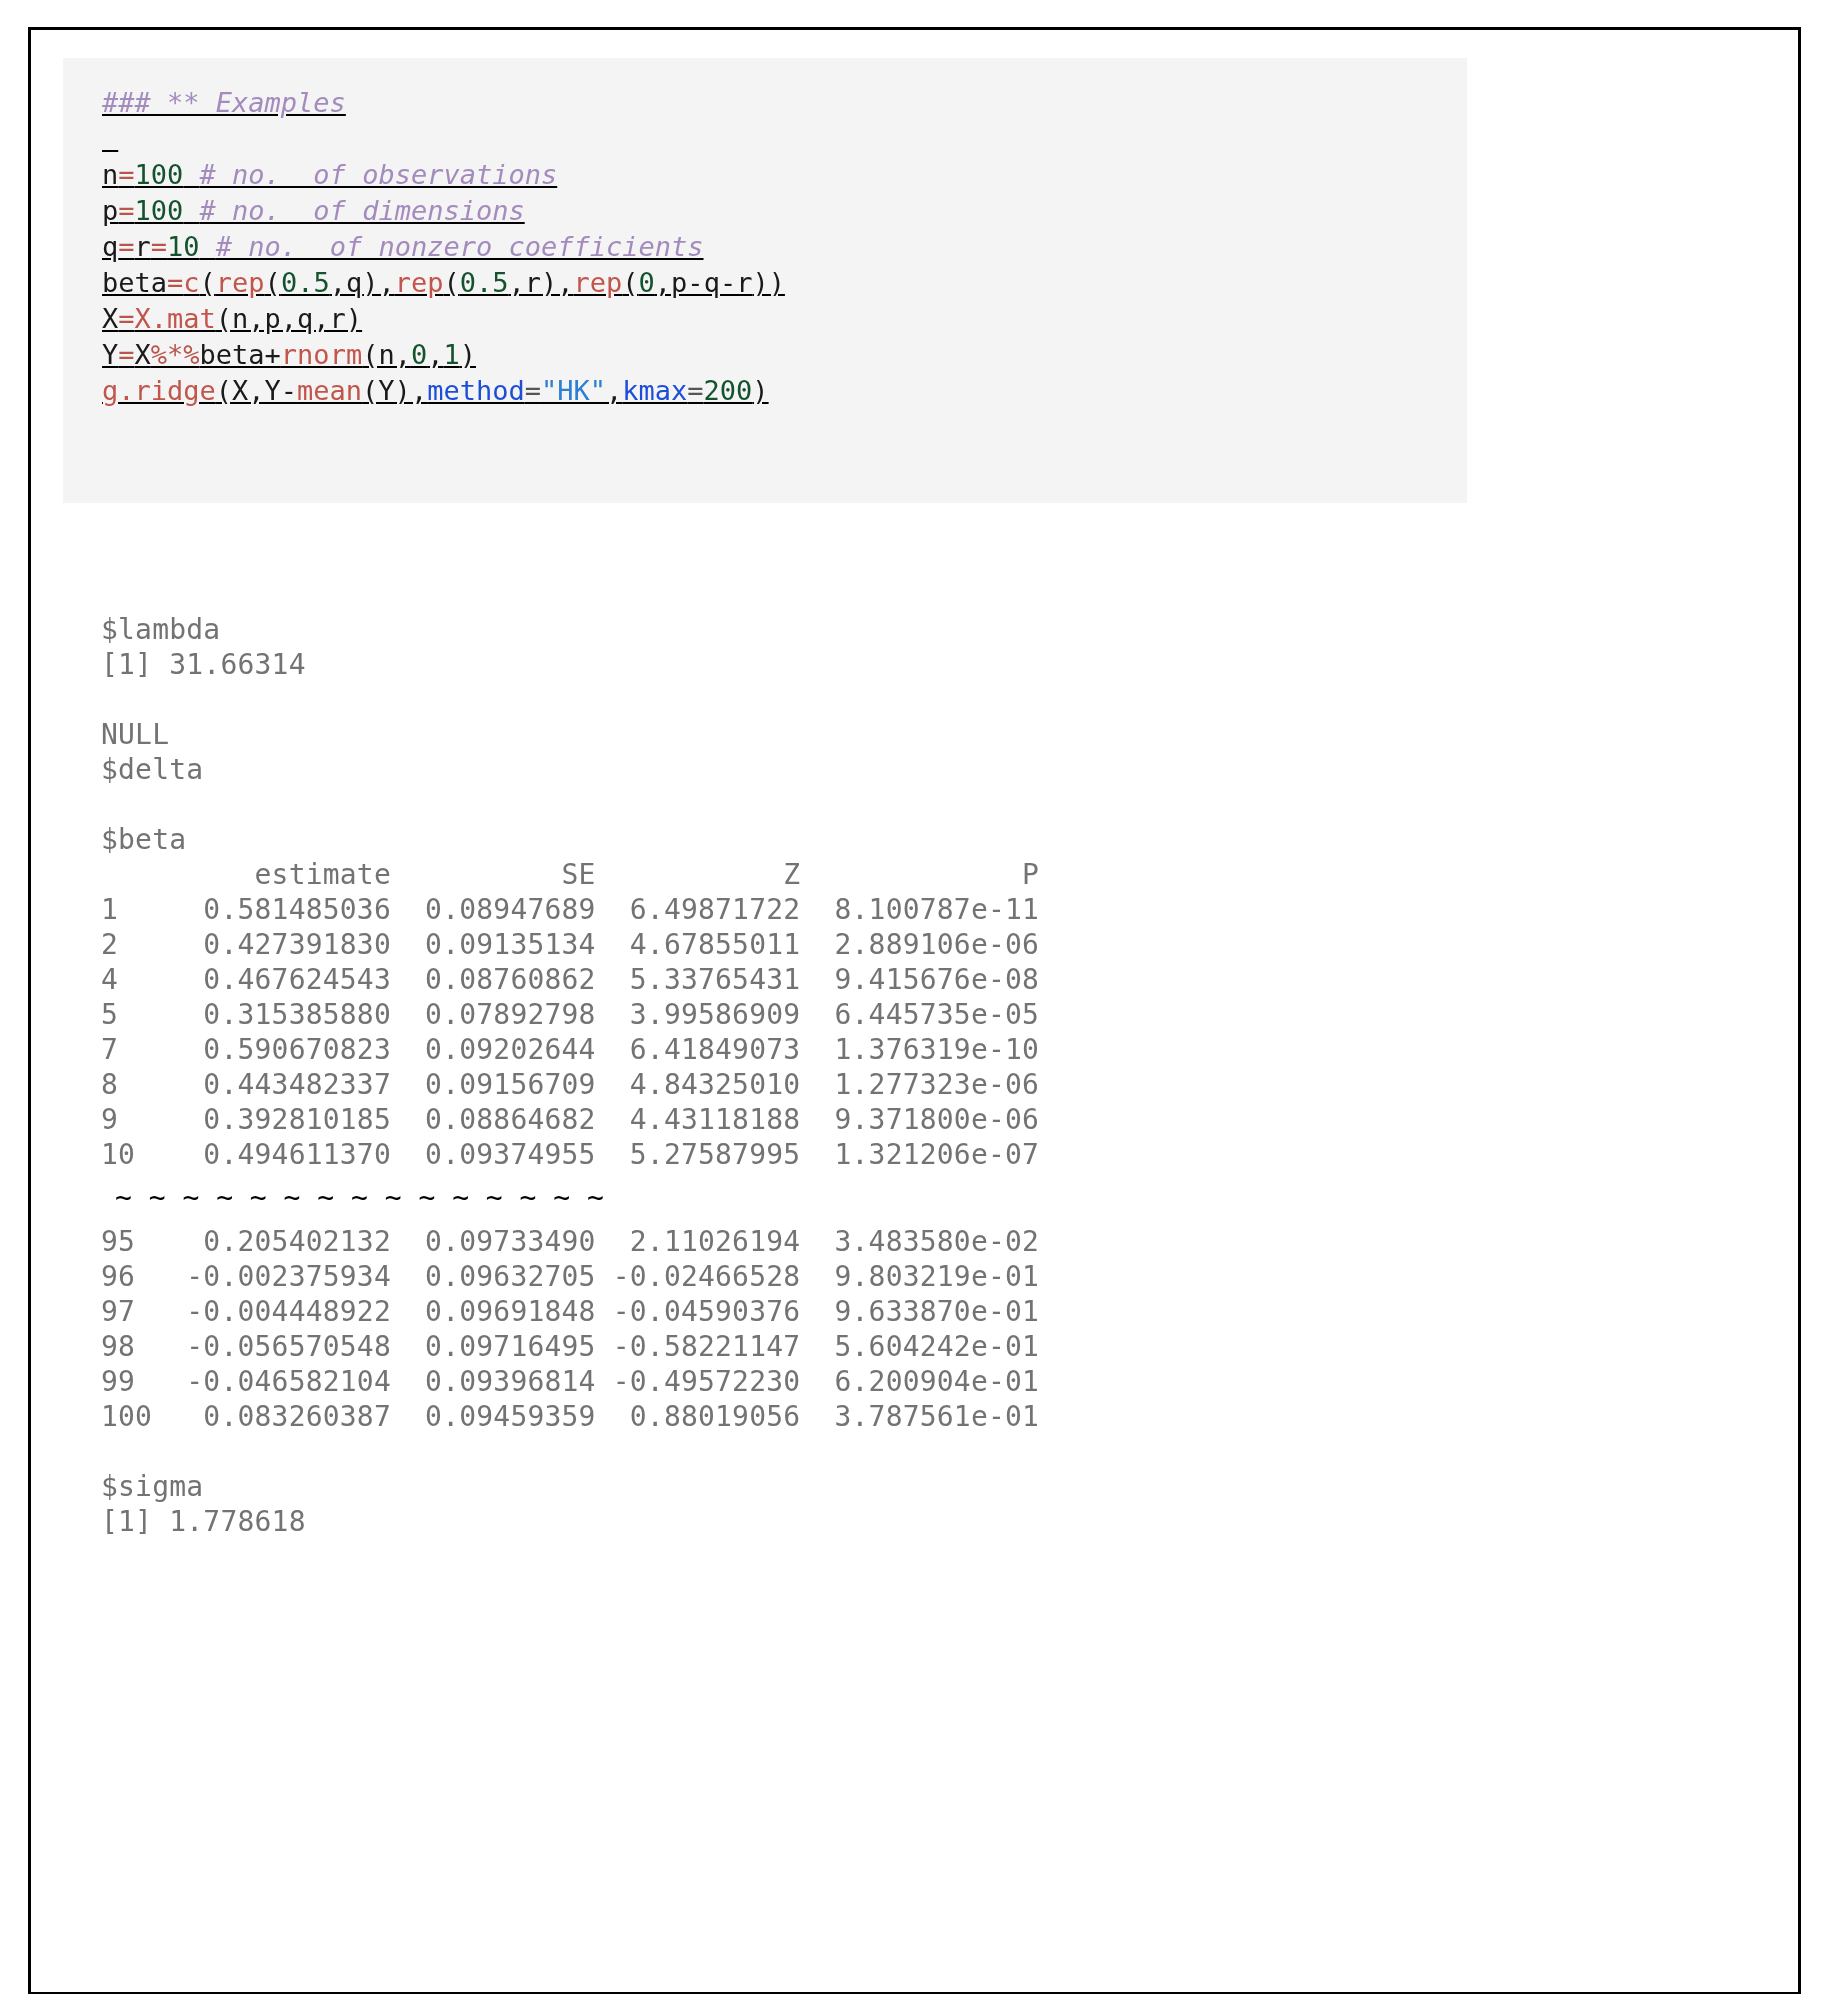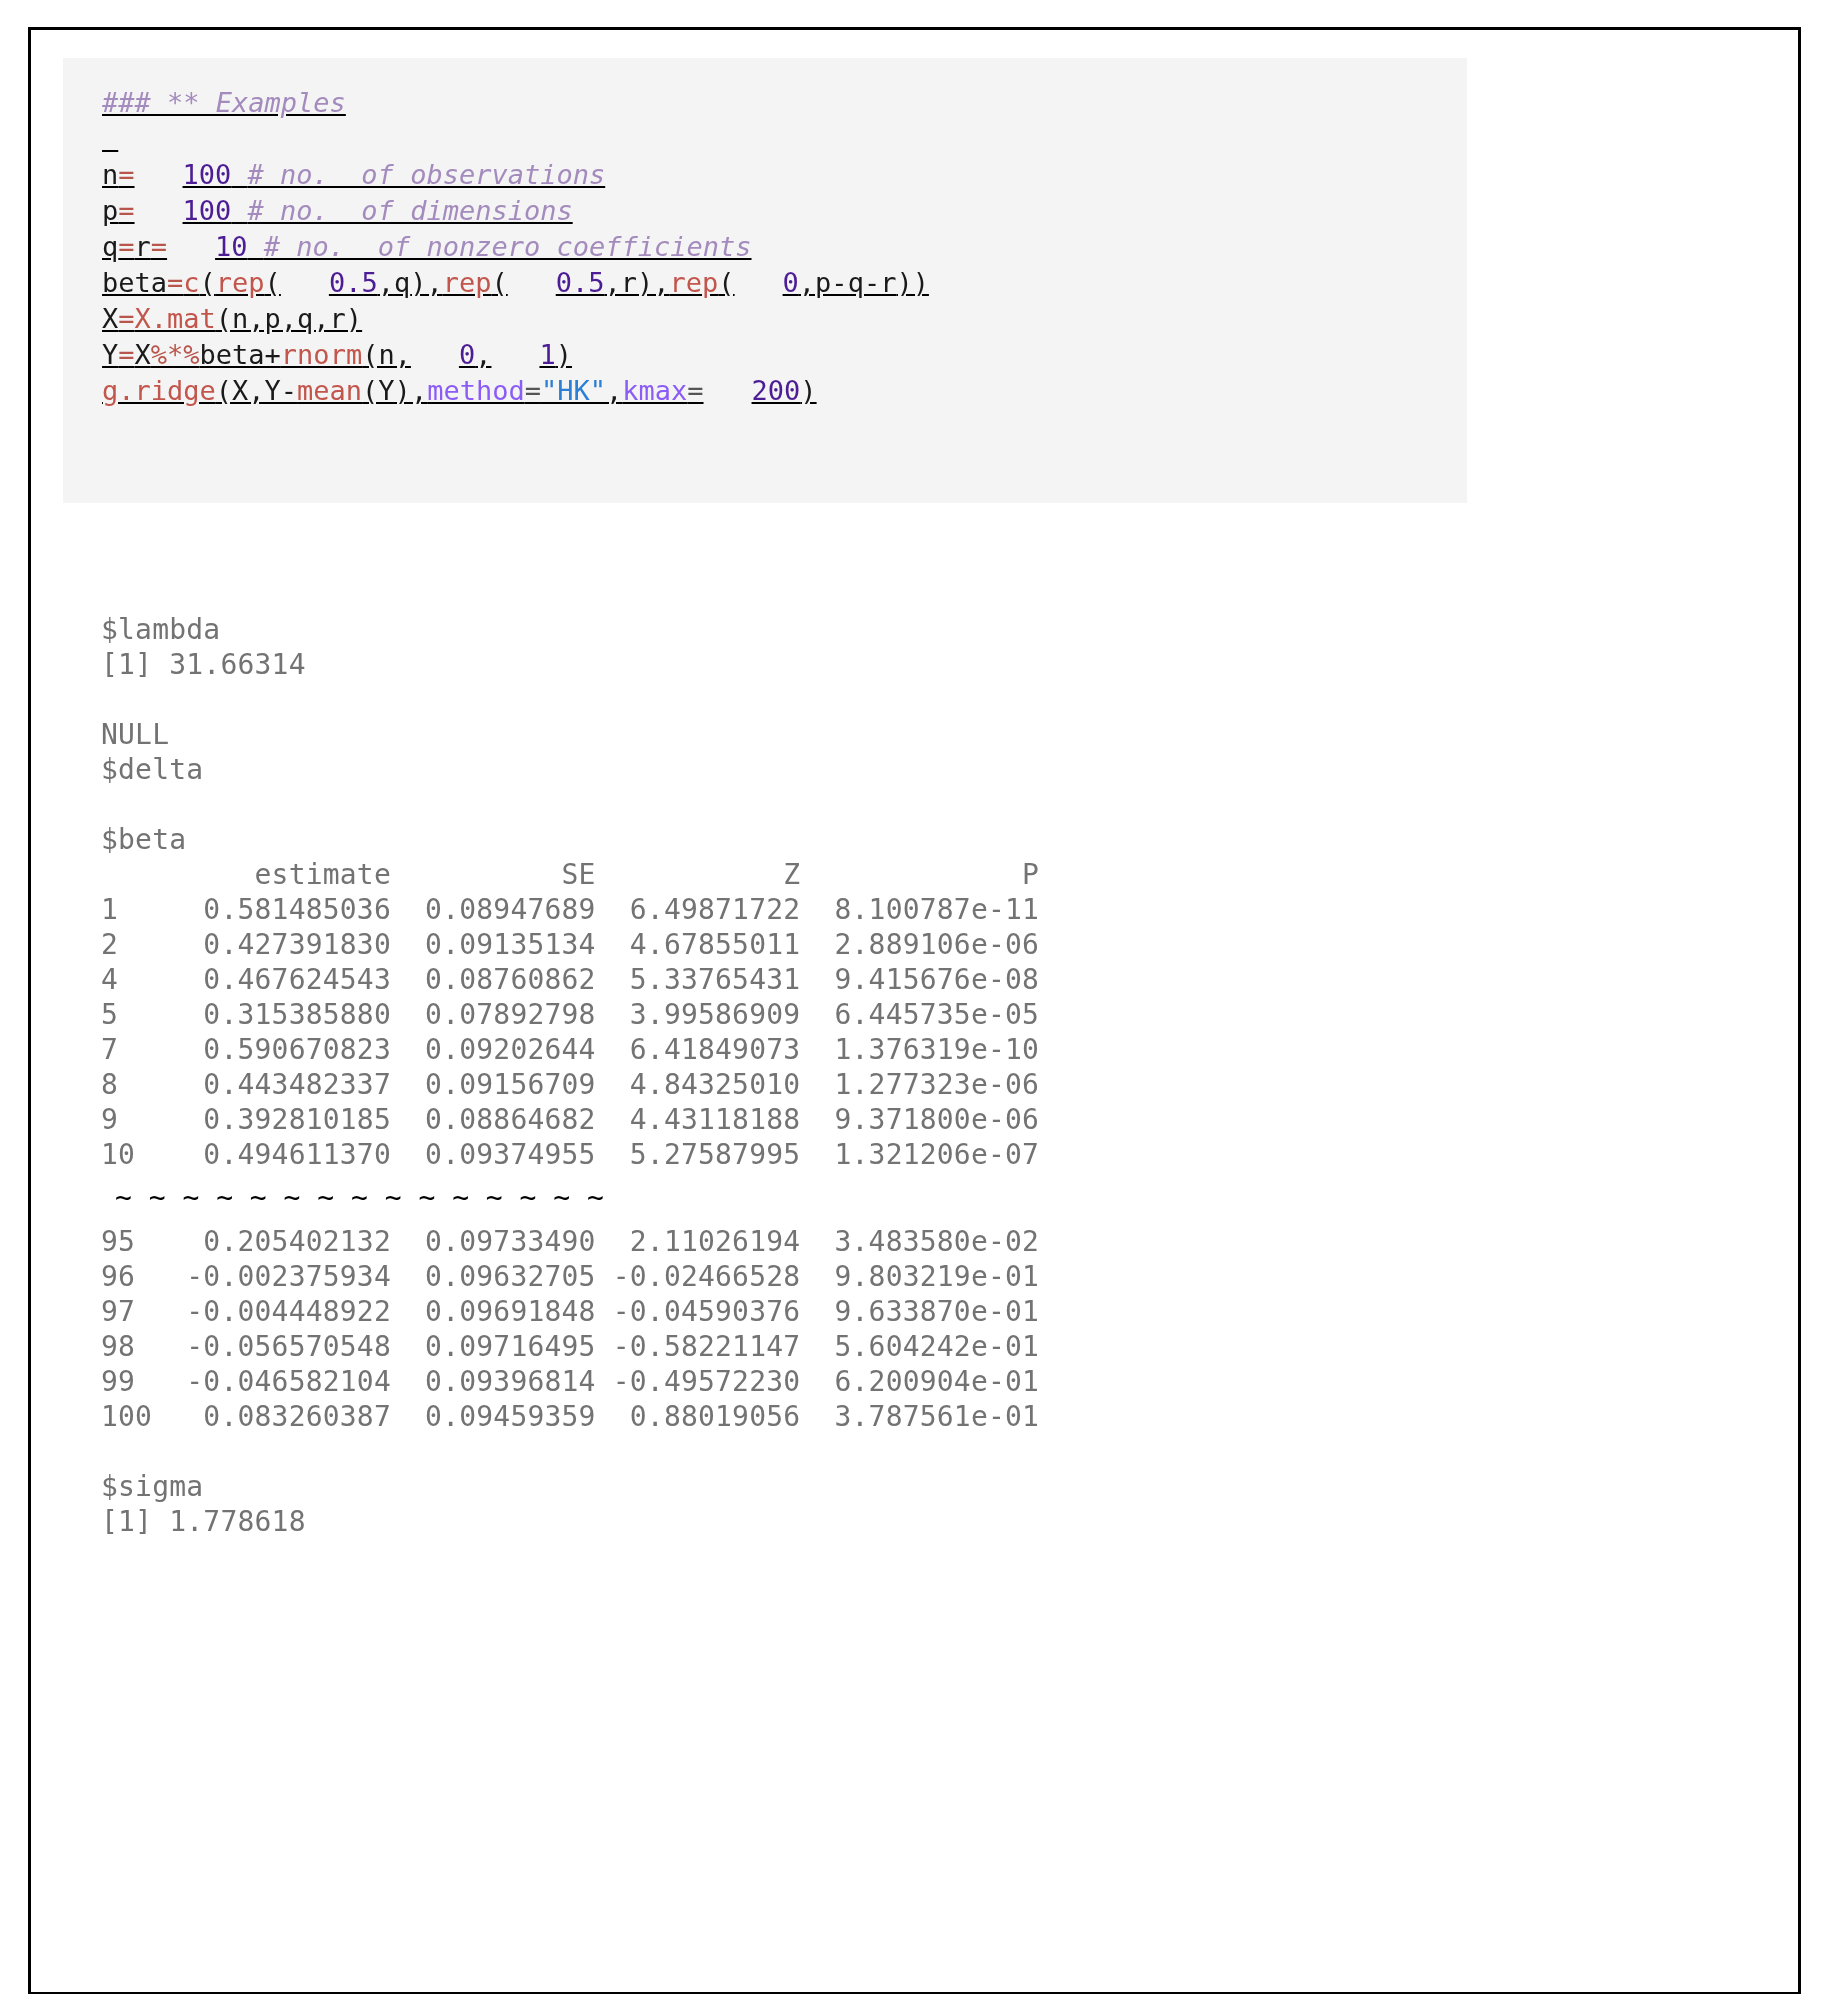--- a/index.html
+++ b/index.html
@@ -41,25 +41,25 @@
   .code-line {
     font-family: "DejaVu Sans Mono", monospace;
     font-size: 27px;
     line-height: 36px;
     white-space: pre;
     padding-left: 39px;
     color: #1a1a1a;
   }
   .code-line.blank { color: transparent; }
   .cmt     { color: #a48bbd; font-style: italic; }
-  .num     { color: #4c1d95; margin-left: 48px; }
+  .num     { color: #14532d; }
   .fn      { color: #c2564c; }
   .op      { color: #b8564c; }
   .opdark  { color: #555555; }
-  .arg     { color: #8b5cf6; }
+  .arg     { color: #1d4ed8; }
   .str     { color: #2b7fd4; }
   .var     { color: #1a1a1a; }
   .paren   { color: #1a1a1a; }
 
   
   #console-output {
     position: absolute;
     left: 70px;
     top: 582px;
     width: 1655px;

